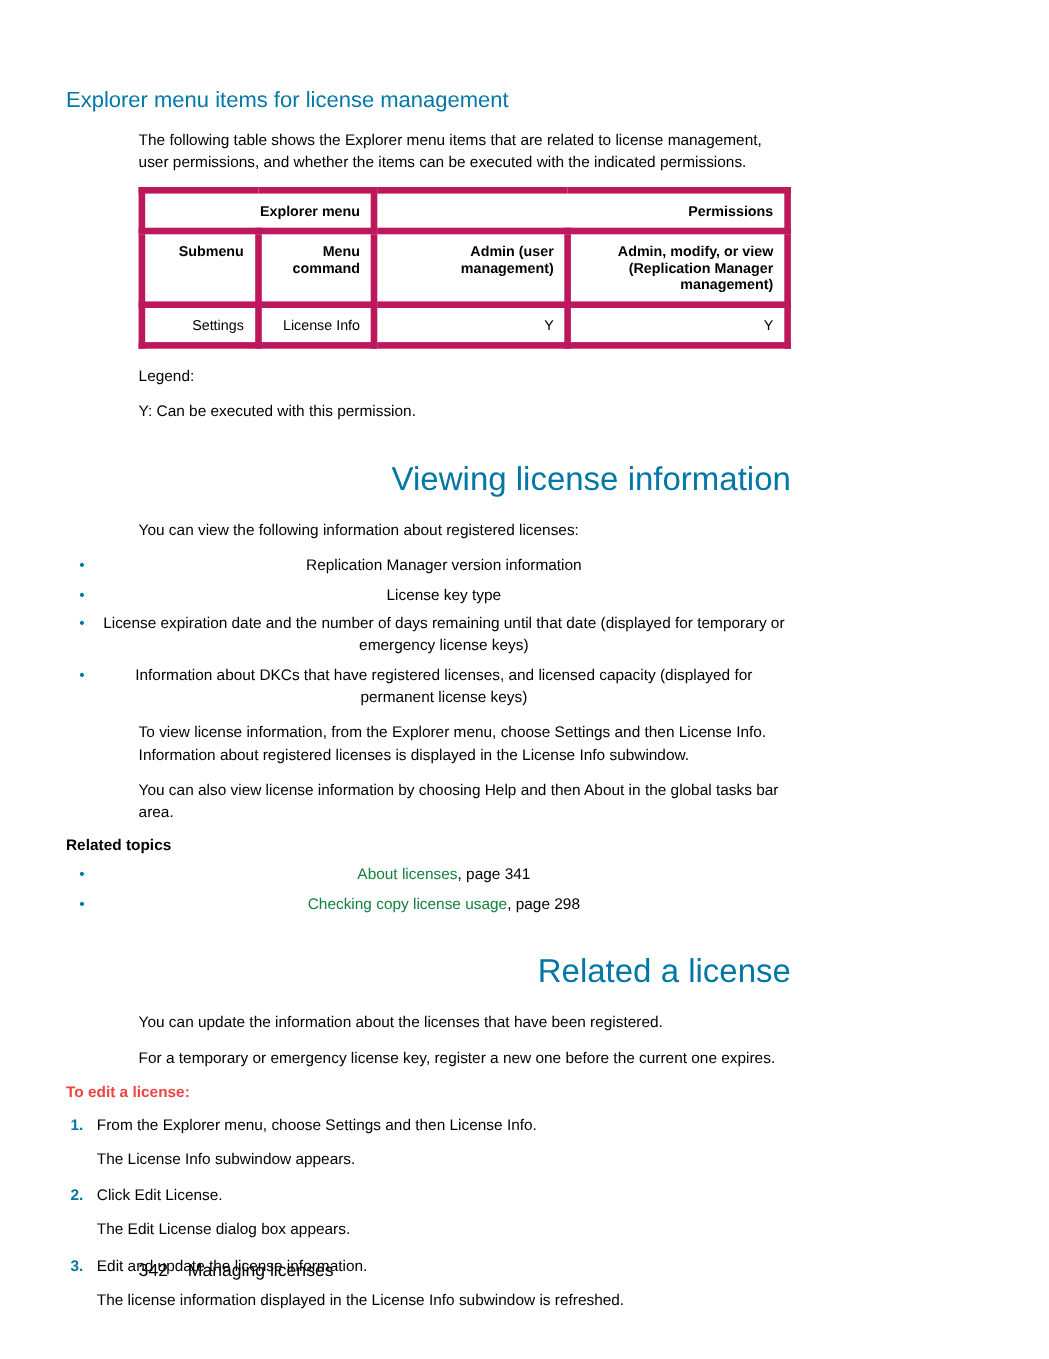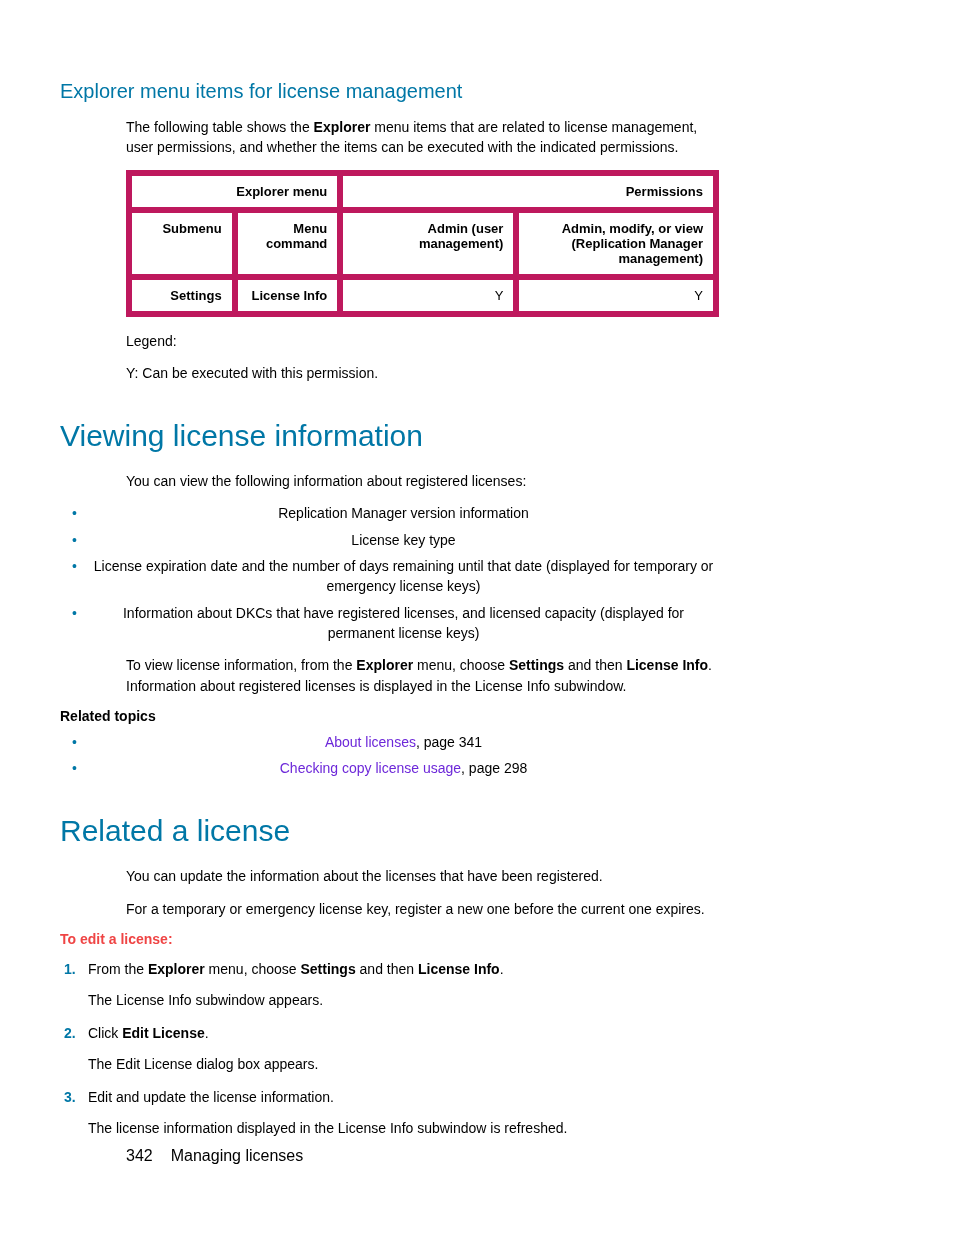--- a/index.html
+++ b/index.html
@@ -22,20 +22,21 @@
     font-weight: 400;
     margin: 0 0 14px 0;
     font-family: Arial, Helvetica, sans-serif;
   }
   .h1 {
     color: #0077a6;
     font-size: 30px;
     font-weight: 400;
     margin: 36px 0 18px 0;
     font-family: Arial, Helvetica, sans-serif;
+    text-align: right;
   }
   .body-text {
     font-size: 14px;
     line-height: 1.45;
     margin: 0 0 12px 0;
     color: #000;
   }
   .indent {
     margin-left: 66px;
     margin-right: 0;
@@ -74,23 +75,23 @@
     padding-left: 0;
   }
   ul.bullets li::before {
     content: "•";
     position: absolute;
     left: -16px;
     color: #0077a6;
     font-size: 14px;
   }
   .link {
-    color: #6d28d9;
-  }
-  .bold { font-weight: bold; }
+    color: #15803d;
+  }
+  .bold { font-weight: normal; }
   .related-heading {
     font-size: 14px;
     font-weight: bold;
     margin: 0 0 8px 0;
   }
   .proc-heading {
     color: #ef4444;
     font-size: 14px;
     font-weight: bold;
     margin: 0 0 12px 0;
@@ -175,20 +176,23 @@
     <li>Replication Manager version information</li>
     <li>License key type</li>
     <li>License expiration date and the number of days remaining until that date (displayed for temporary or emergency license keys)</li>
     <li>Information about DKCs that have registered licenses, and licensed capacity (displayed for permanent license keys)</li>
   </ul>
 
   <p class="body-text indent">
     <span>To view license information, from the </span><span class="bold">Explorer</span><span> menu, choose </span><span class="bold">Settings</span><span> and then </span><span class="bold">License Info</span><span>. Information about registered licenses is displayed in the License Info subwindow.</span>
   </p>
 
+  <p class="body-text indent">
+    <span>You can also view license information by choosing </span><span class="bold">Help</span><span> and then </span><span class="bold">About</span><span> in the global tasks bar area.</span>
+  </p>
 
   <p class="related-heading indent">Related topics</p>
 
   <ul class="bullets indent">
     <li>
       <span class="link">About licenses</span><span>, page 341</span>
     </li>
     <li>
       <span class="link">Checking copy license usage</span><span>, page 298</span>
     </li>

